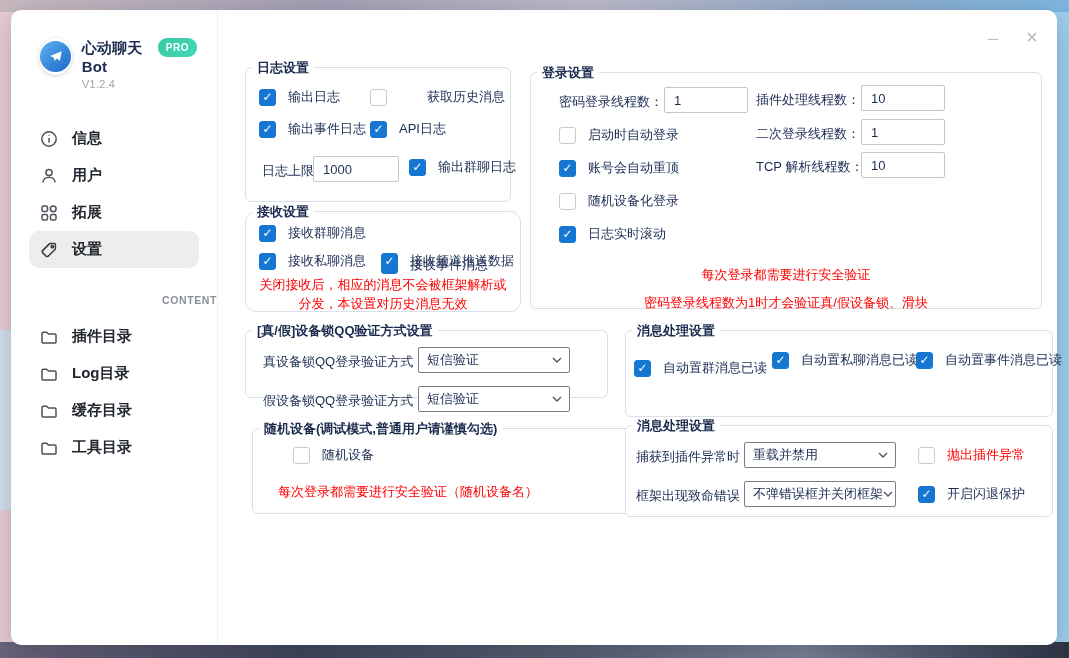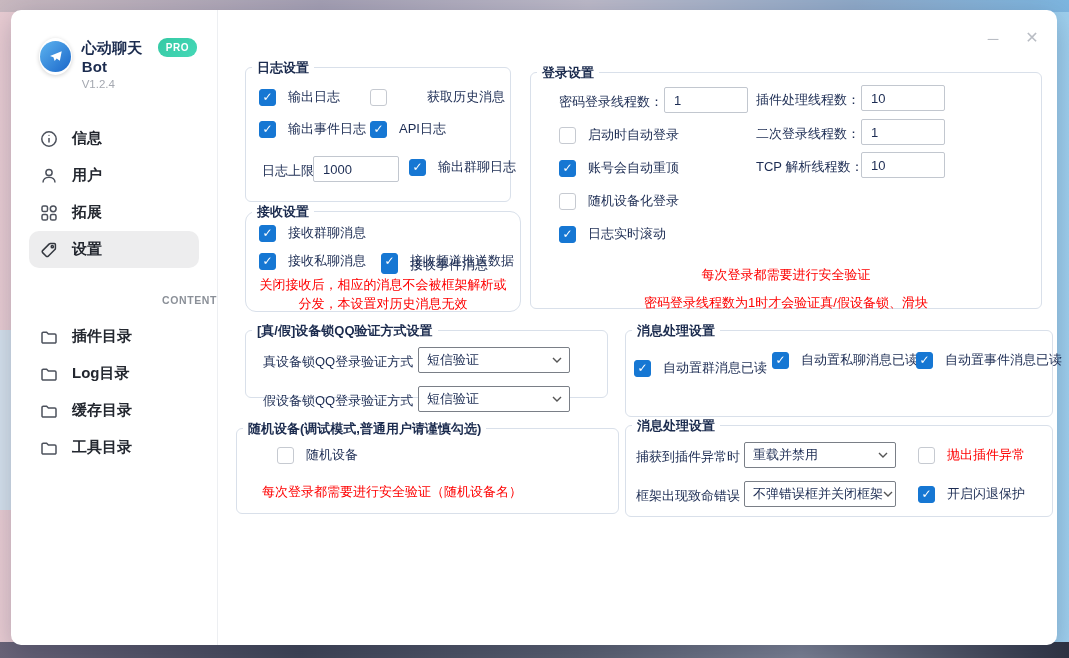--- a/index.html
+++ b/index.html
@@ -289,21 +289,21 @@
       <div class="cb-item" style="left:146px; top:20px;">
         <span class="cb checked"></span>
         <span class="cb-label">自动置私聊消息已读</span>
       </div>
       <div class="cb-item" style="left:290px; top:20px;">
         <span class="cb checked"></span>
         <span class="cb-label">自动置事件消息已读</span>
       </div>
     </div>
 
-    <div class="panel" style="left:18px; top:418px; width:383px; height:86px;">
+    <div class="panel" style="left:34px; top:418px; width:383px; height:86px;">
       <span class="panel-title">随机设备(调试模式,普通用户请谨慎勾选)</span>
       <div class="cb-item" style="left:40px; top:17px;">
         <span class="cb"></span>
         <span class="cb-label">随机设备</span>
       </div>
       <div class="warn" style="left:25px; top:53px;">每次登录都需要进行安全验证（随机设备名）</div>
     </div>
 
     <div class="panel" style="left:407px; top:415px; width:428px; height:92px;">
       <span class="panel-title">消息处理设置</span>

